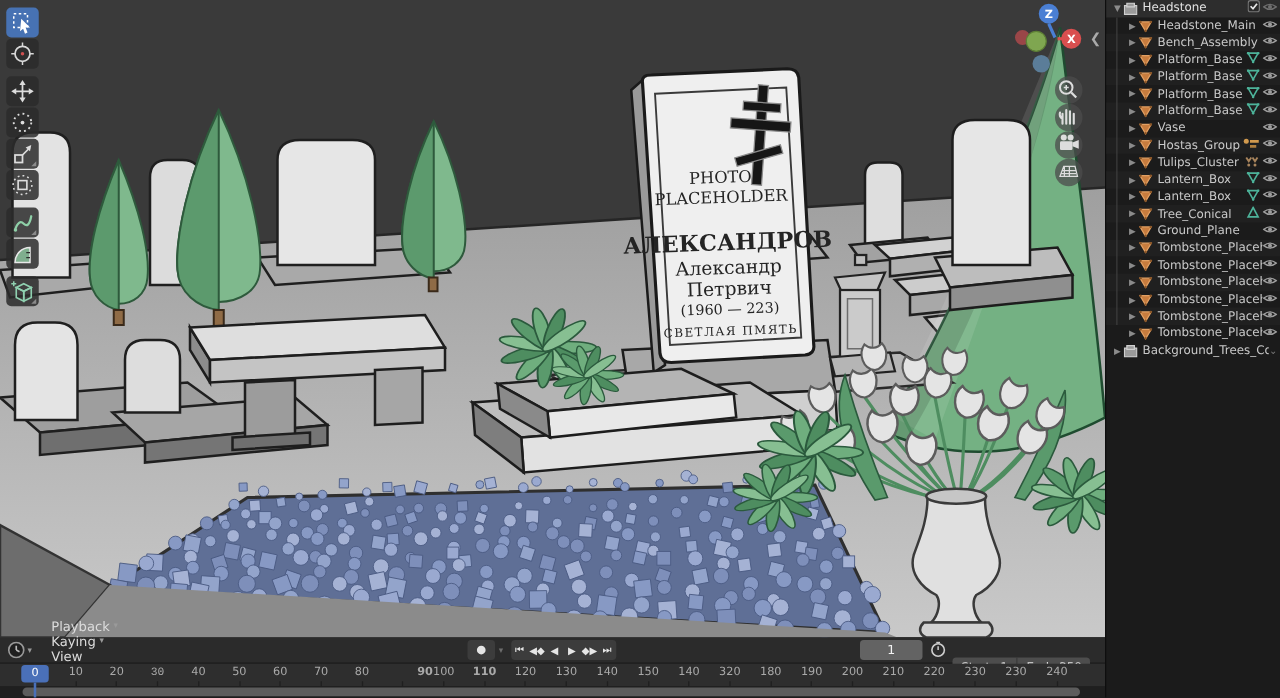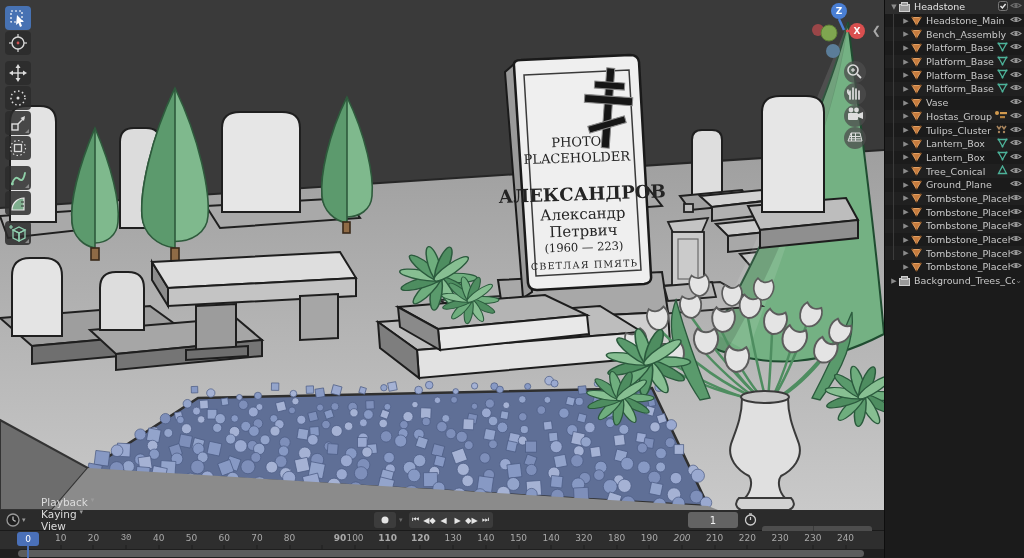--- a/index.html
+++ b/index.html
@@ -1141,37 +1141,37 @@
         <span class="tick-label" style="left: 256.9px;">70</span>
         <span class="tick" style="left: 256.9px;"></span>
         <span class="tick-label" style="left: 289.6px;">80</span>
         <span class="tick" style="left: 289.6px;"></span>
         <span class="tick-label" style="left: 340px; font-weight: bold;">90</span>
         <span class="tick" style="left: 322.3px;"></span>
         <span class="tick-label" style="left: 355px;">100</span>
         <span class="tick" style="left: 355px;"></span>
         <span class="tick-label" style="left: 387.7px; font-weight: bold;">110</span>
         <span class="tick" style="left: 387.7px;"></span>
-        <span class="tick-label" style="left: 420.4px; font-weight: bold;">120</span>
+        <span class="tick-label" style="left: 420.4px;">120</span>
         <span class="tick" style="left: 420.4px;"></span>
         <span class="tick-label" style="left: 453.1px;">130</span>
         <span class="tick" style="left: 453.1px;"></span>
         <span class="tick-label" style="left: 485.8px;">140</span>
         <span class="tick" style="left: 485.8px;"></span>
         <span class="tick-label" style="left: 518.5px;">150</span>
         <span class="tick" style="left: 518.5px;"></span>
         <span class="tick-label" style="left: 551.2px;">140</span>
         <span class="tick" style="left: 551.2px;"></span>
         <span class="tick-label" style="left: 583.9px;">320</span>
         <span class="tick" style="left: 583.9px;"></span>
         <span class="tick-label" style="left: 616.6px;">180</span>
         <span class="tick" style="left: 616.6px;"></span>
         <span class="tick-label" style="left: 649.3px;">190</span>
         <span class="tick" style="left: 649.3px;"></span>
-        <span class="tick-label" style="left: 682px; font-style: italic;">200</span>
+        <span class="tick-label" style="left: 682px;">200</span>
         <span class="tick" style="left: 682px;"></span>
         <span class="tick-label" style="left: 714.7px;">210</span>
         <span class="tick" style="left: 714.7px;"></span>
         <span class="tick-label" style="left: 747.4px;">220</span>
         <span class="tick" style="left: 747.4px;"></span>
         <span class="tick-label" style="left: 780.1px;">230</span>
         <span class="tick" style="left: 780.1px;"></span>
         <span class="tick-label" style="left: 812.8px;">230</span>
         <span class="tick" style="left: 812.8px;"></span>
         <span class="tick-label" style="left: 845.5px;">240</span>

